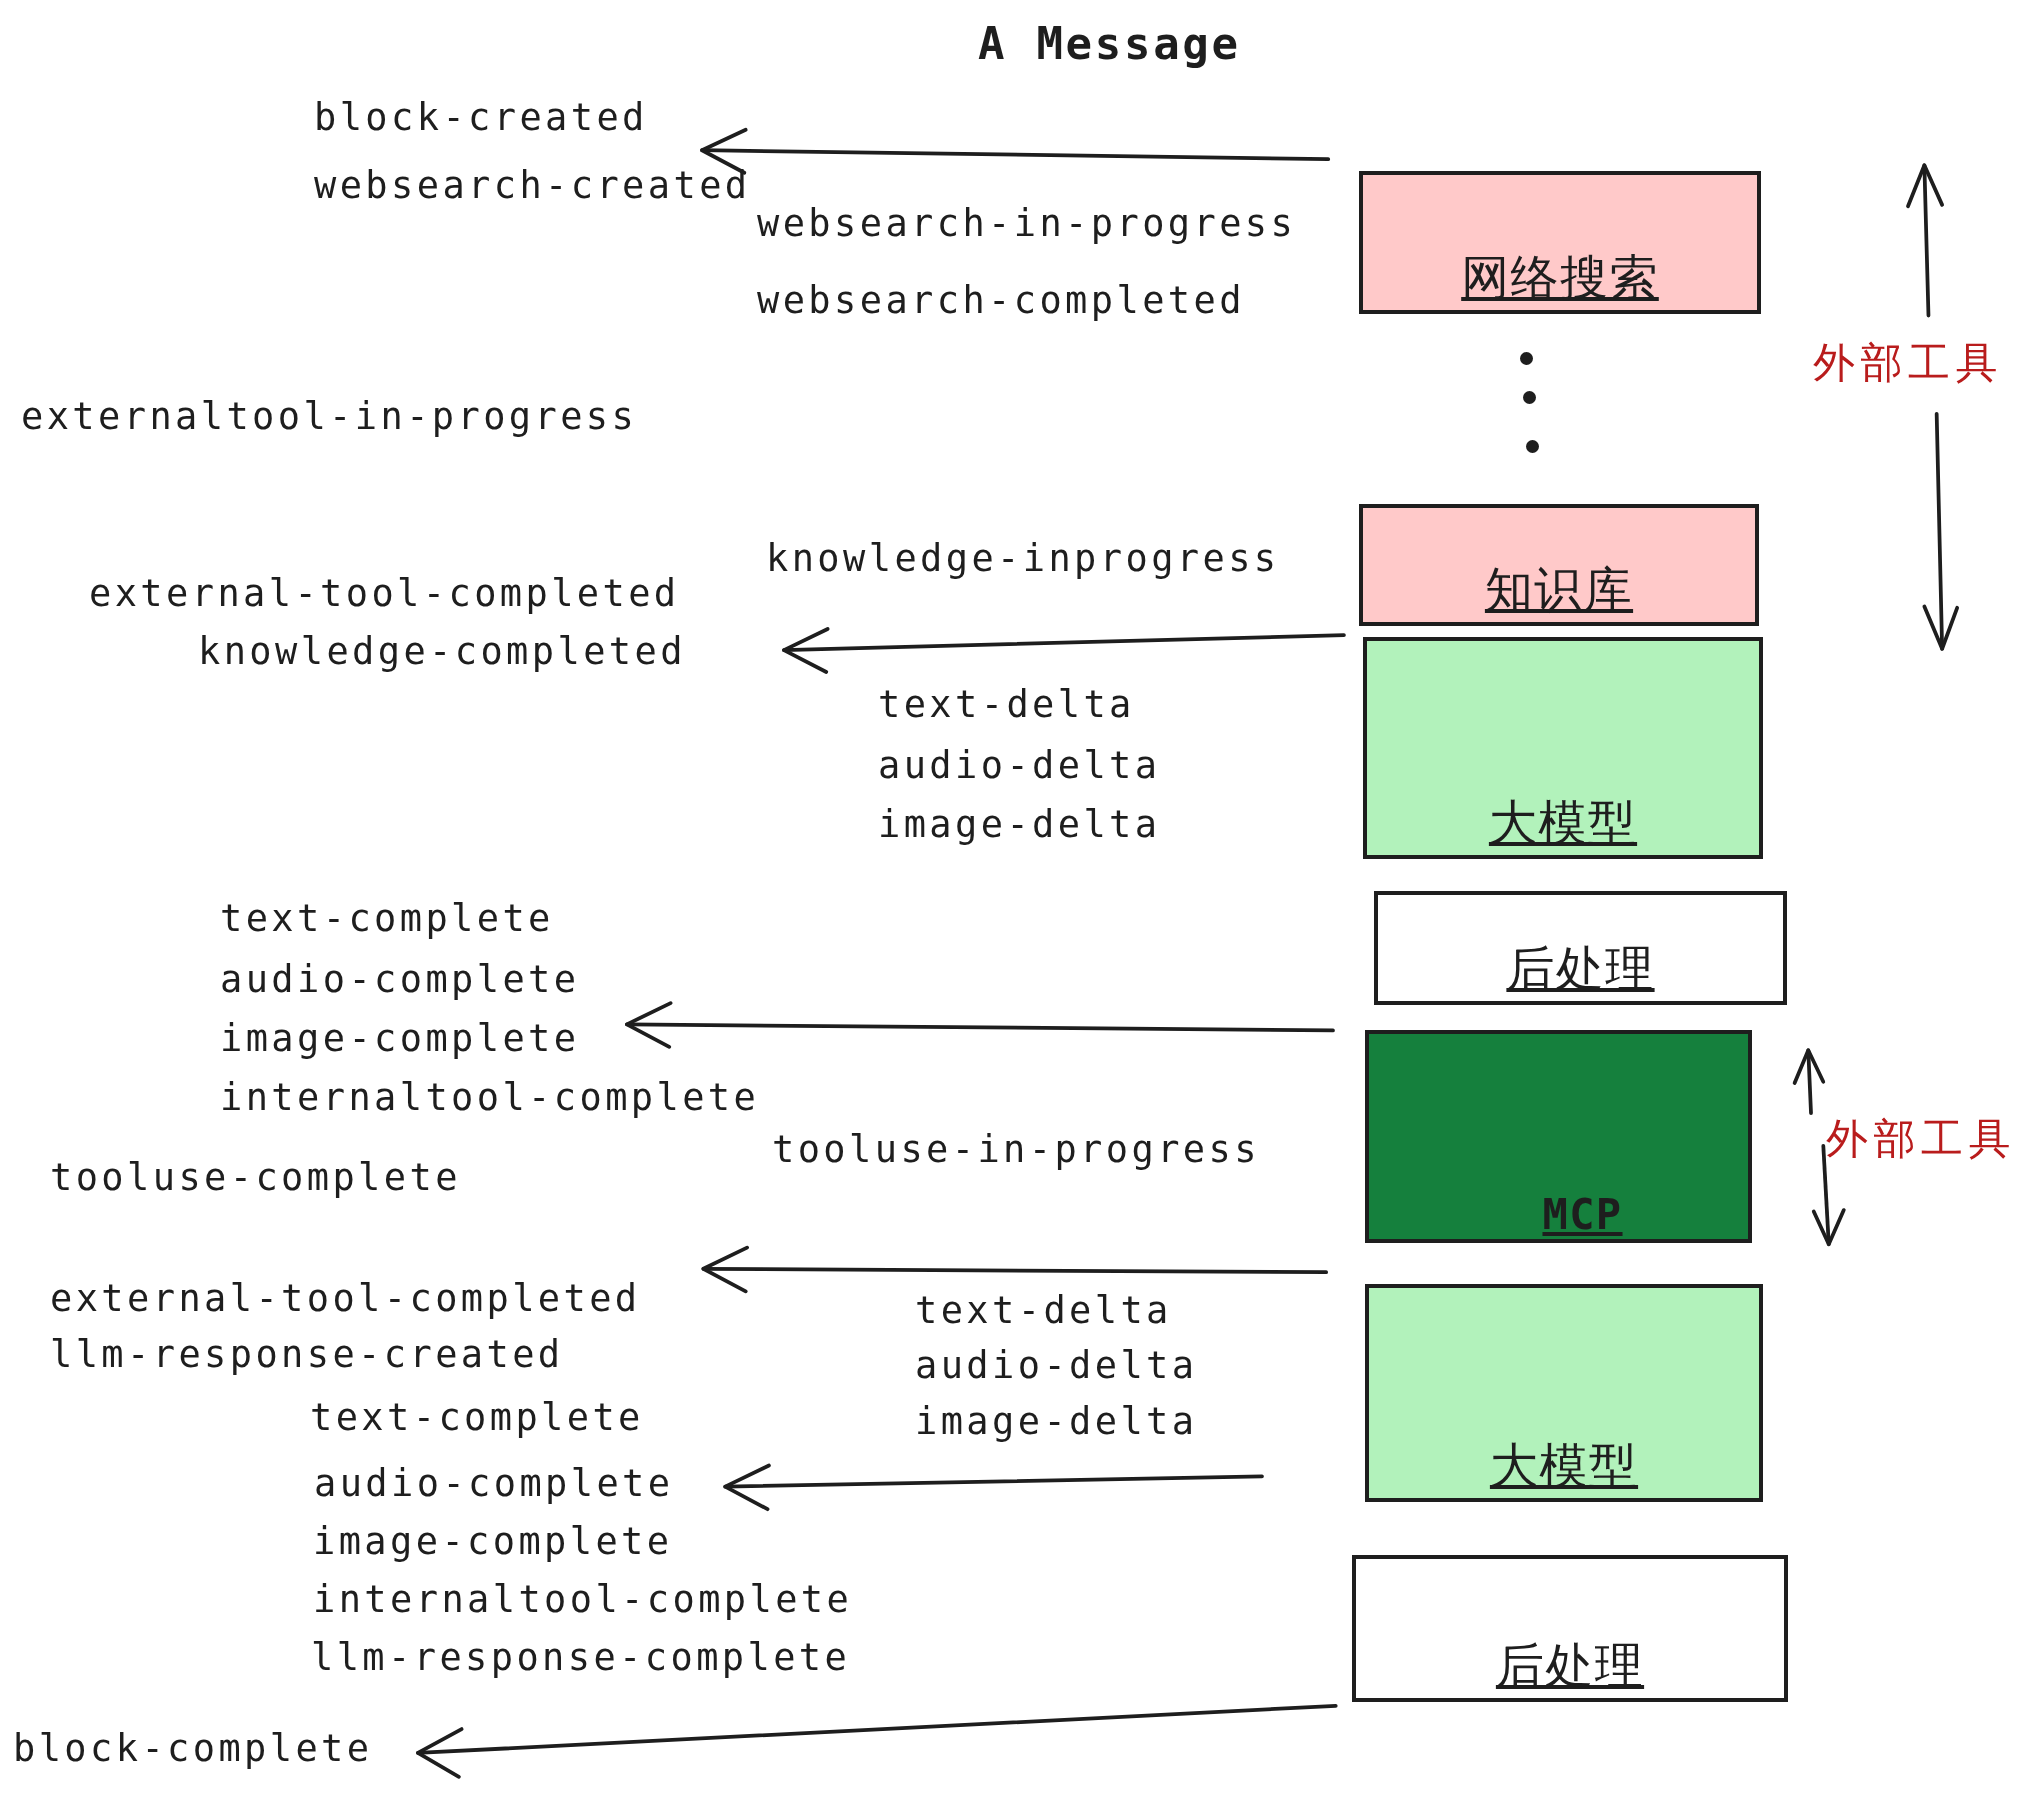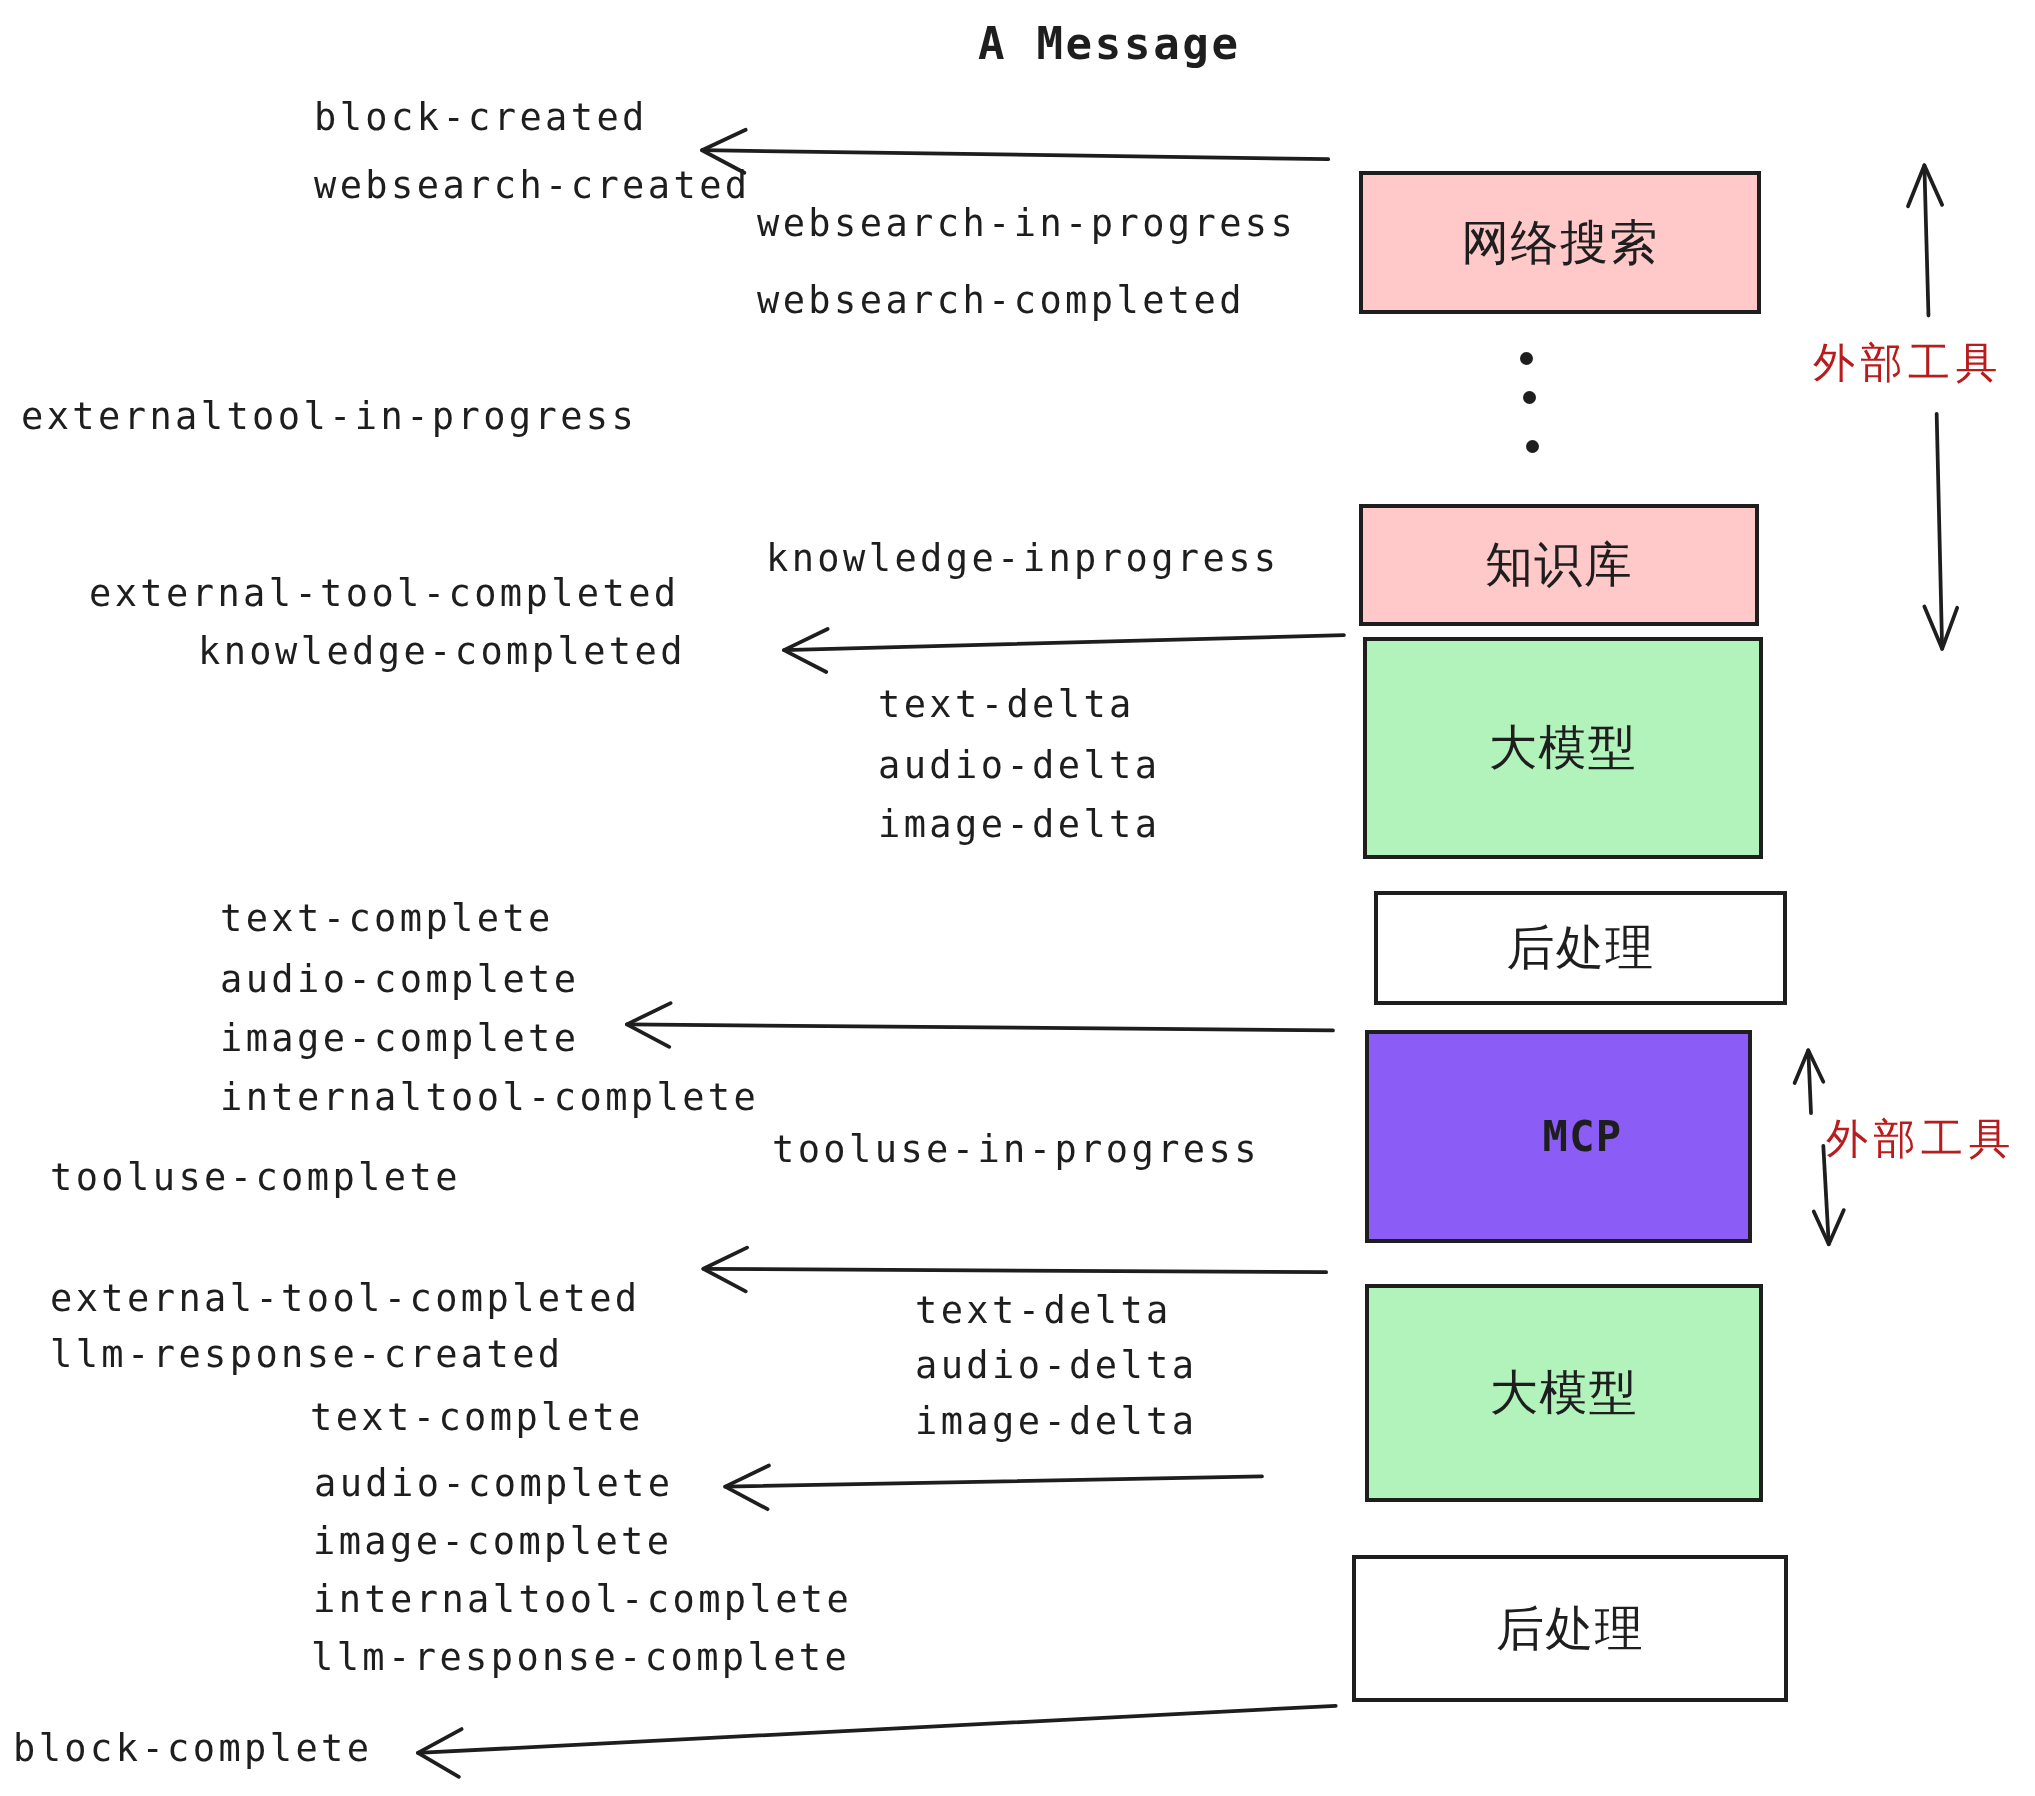--- a/index.html
+++ b/index.html
@@ -12,22 +12,22 @@
     font-family:"DejaVu Sans Mono","Liberation Mono",monospace;
     font-size:37px;letter-spacing:3.4px;font-weight:500;line-height:44px;
   }
   .title{
     position:absolute;white-space:nowrap;color:#1e1e1e;
     font-family:"DejaVu Sans Mono","Liberation Mono",monospace;
     font-size:44px;letter-spacing:2.7px;font-weight:700;
   }
   .box{
     position:absolute;border:4.1px solid #1e1e1e;box-sizing:border-box;
-    display:flex;align-items:center;justify-content:center;
-    color:#1e1e1e;font-size:48px;font-weight:500;letter-spacing:1.4px;
+    display:flex;align-items:flex-end;justify-content:center;
+    color:#1e1e1e;font-size:48px;font-weight:500;letter-spacing:1.4px;text-decoration:underline;
   }
   .box .mcp-label{
     font-family:"DejaVu Sans Mono","Liberation Mono",monospace;
     font-size:42px;font-weight:700;letter-spacing:1.4px;
   }
   .side-label{
     position:absolute;white-space:nowrap;color:#b91c1c;
     font-size:42px;letter-spacing:5.5px;font-weight:500;
   }
   .dot{position:absolute;width:13px;height:13px;border-radius:50%;background:#1e1e1e;}
@@ -84,21 +84,21 @@
 </div>
 
 <div class="box" style="left: 1363px; top: 637px; width: 400px; height: 222px; background-color: rgb(178, 242, 187);">
   <span>大模型</span>
 </div>
 
 <div class="box" style="left: 1374px; top: 891px; width: 413px; height: 114px; background-color: rgb(255, 255, 255);">
   <span>后处理</span>
 </div>
 
-<div class="box" style="left: 1365px; top: 1030px; width: 387px; height: 213px; background-color: #8b5cf6; padding-left: 48px;">
+<div class="box" style="left: 1365px; top: 1030px; width: 387px; height: 213px; background-color: #15803d; padding-left: 48px;">
   <span class="mcp-label">MCP</span>
 </div>
 
 <div class="box" style="left: 1365px; top: 1284px; width: 398px; height: 218px; background-color: rgb(178, 242, 187);">
   <span>大模型</span>
 </div>
 
 <div class="box" style="left: 1352px; top: 1555px; width: 436px; height: 147px; background-color: rgb(255, 255, 255);">
   <span>后处理</span>
 </div>

